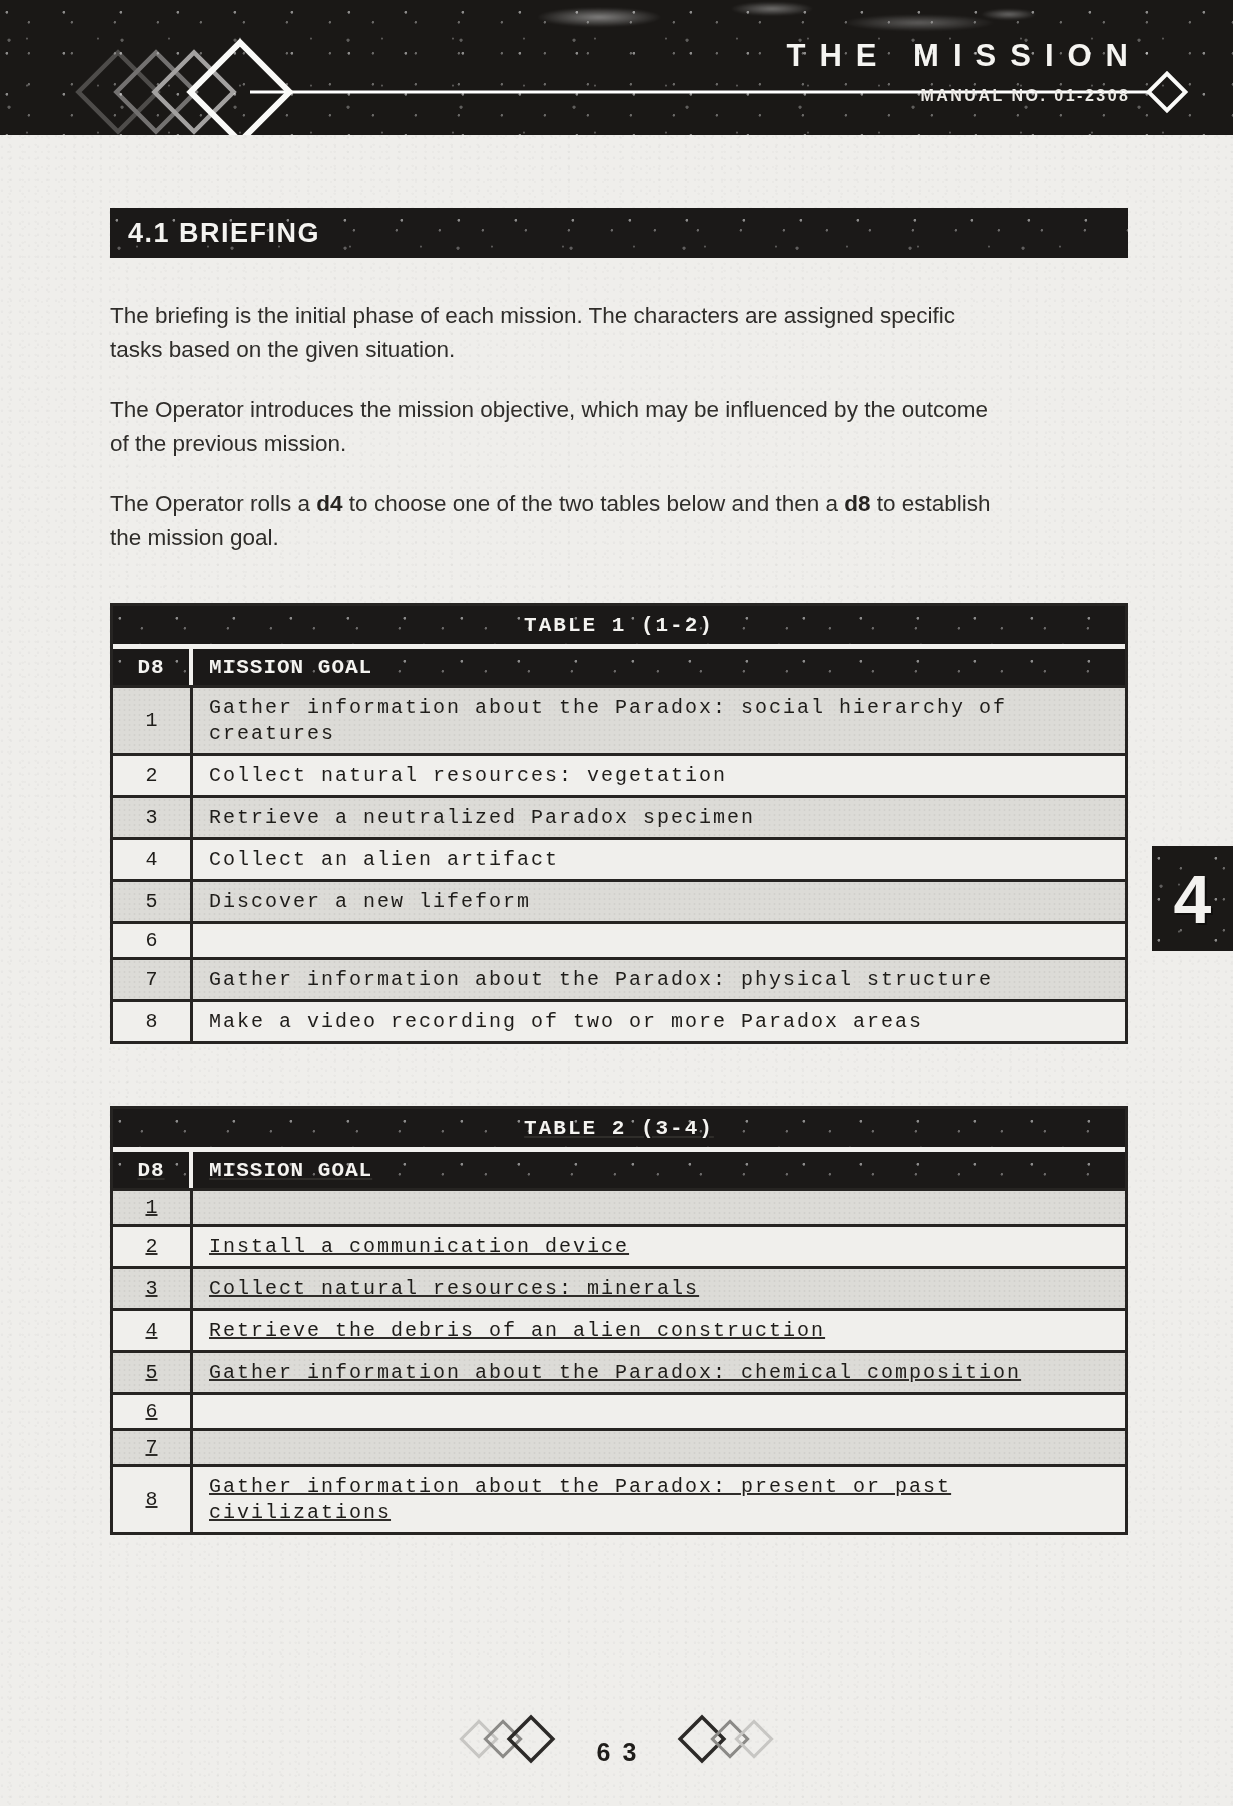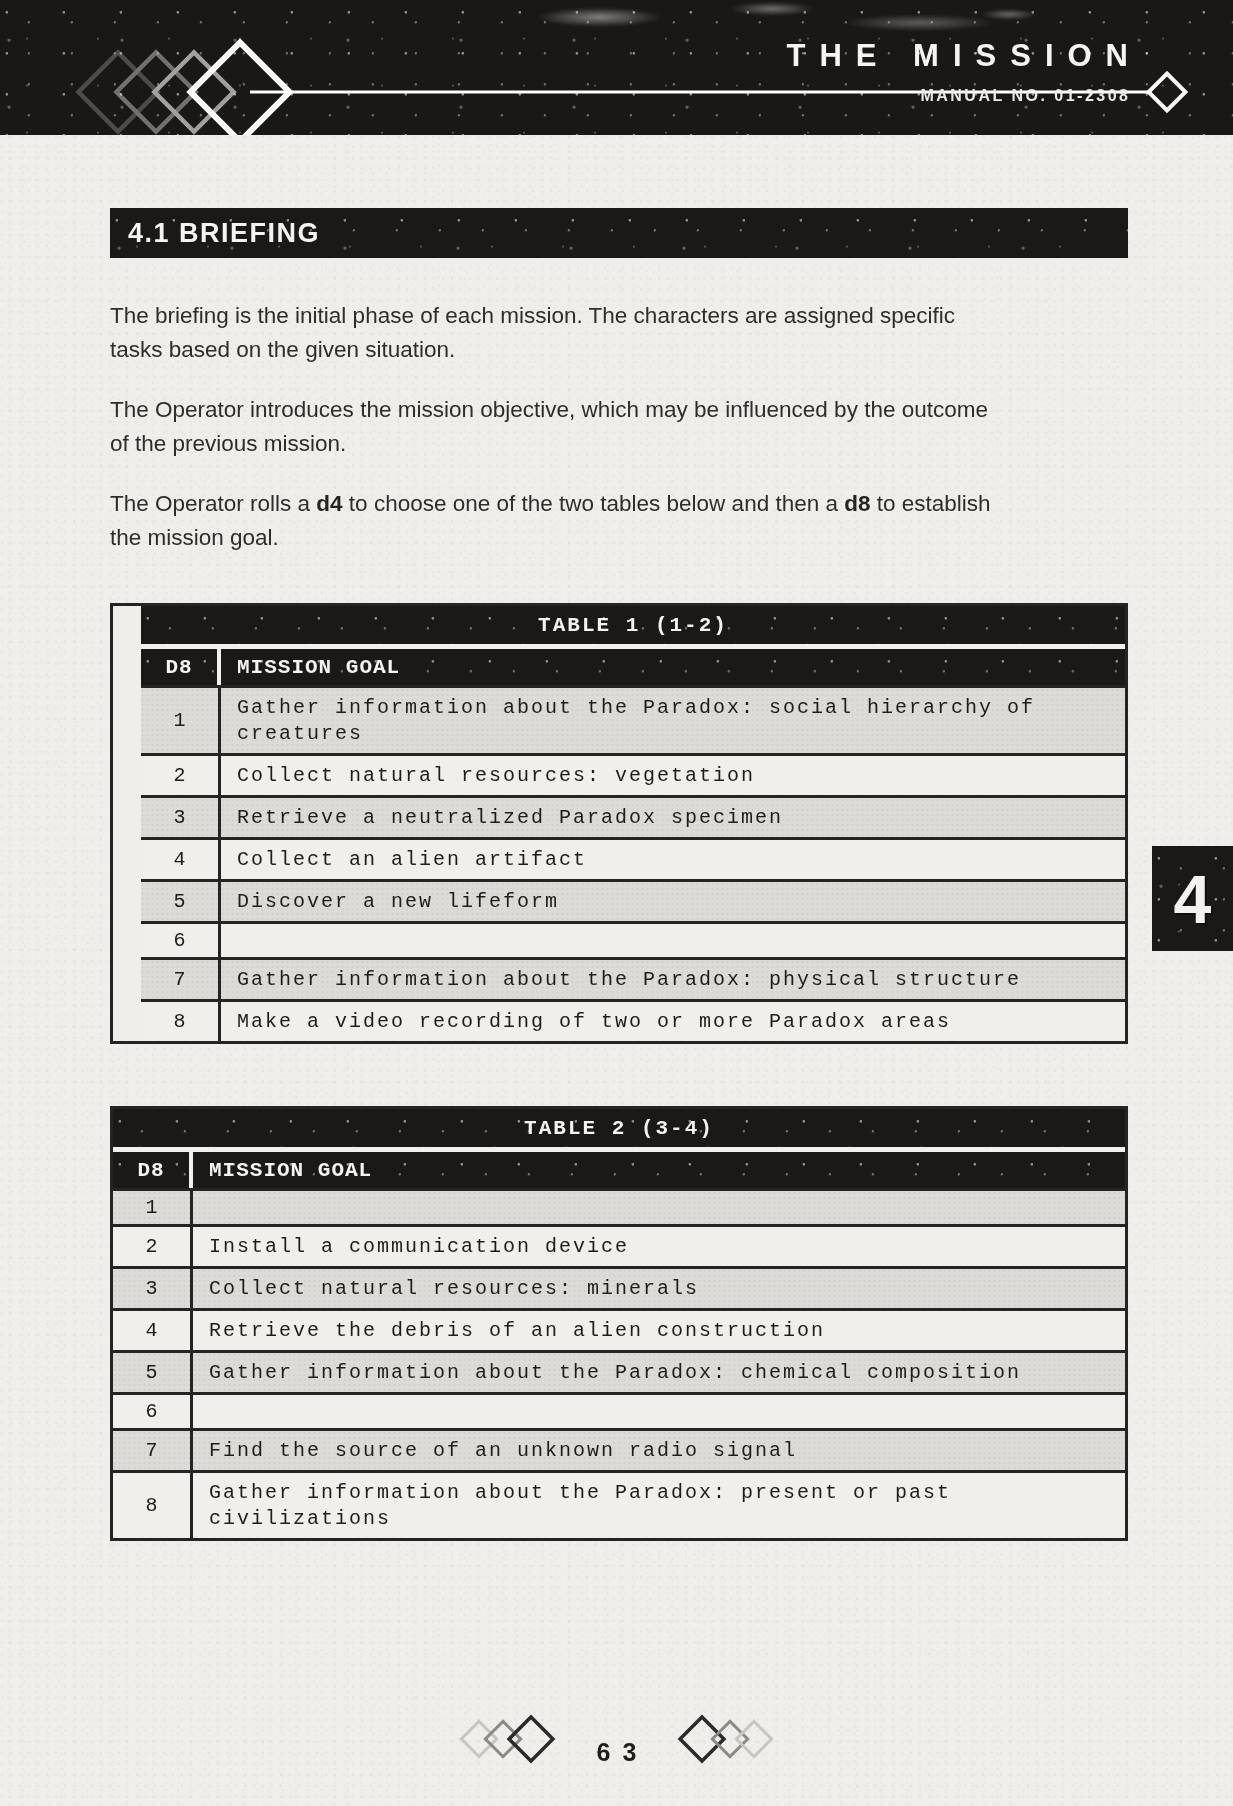--- a/index.html
+++ b/index.html
@@ -62,22 +62,22 @@
   .content p{
     font-size:22.5px;line-height:34px;margin:26px 0 0 0;max-width:885px;color:#2f2d2a;
   }
   .content p.first{margin-top:41px;}
   .content p b{font-weight:bold;color:#262421;}
   
   .rtable{
     border:3px solid #262422;box-sizing:border-box;background:#efeeeb;
     font-family:"Liberation Mono","DejaVu Sans Mono", monospace;
   }
-  .rtable.t1{margin-top:48px;padding-left:28px;}
-  .rtable.t2{margin-top:62px;}
+  .rtable.t1{margin-top:48px;}
+  .rtable.t2{margin-top:62px;text-decoration:underline;}
   .t-title{
     background:#1b1918;color:#f4f3f0;text-align:center;
     font-size:21px;font-weight:bold;letter-spacing:2px;
     padding:8px 0 7px 0;
   }
   .t-head{
     display:flex;background:#1b1918;color:#f4f3f0;border-top:5px solid #f1f0ed;
   }
   .t-head .hc-roll{
     width:80px;box-sizing:border-box;text-align:center;
@@ -215,21 +215,20 @@
         </div>
       <div class="trow">
           <div class="cell-roll">5</div>
           <div class="cell-goal">Gather information about the Paradox: chemical composition</div>
         </div>
       <div class="trow">
           <div class="cell-roll">6</div>
         </div>
       <div class="trow">
           <div class="cell-roll">7</div>
-          <div class="cell-goal">Find the source of an unknown radio signal</div>
         </div>
       <div class="trow">
           <div class="cell-roll">8</div>
           <div class="cell-goal">Gather information about the Paradox: present or past civilizations</div>
         </div>
     </div>
   </div>
 
 </div>
 

